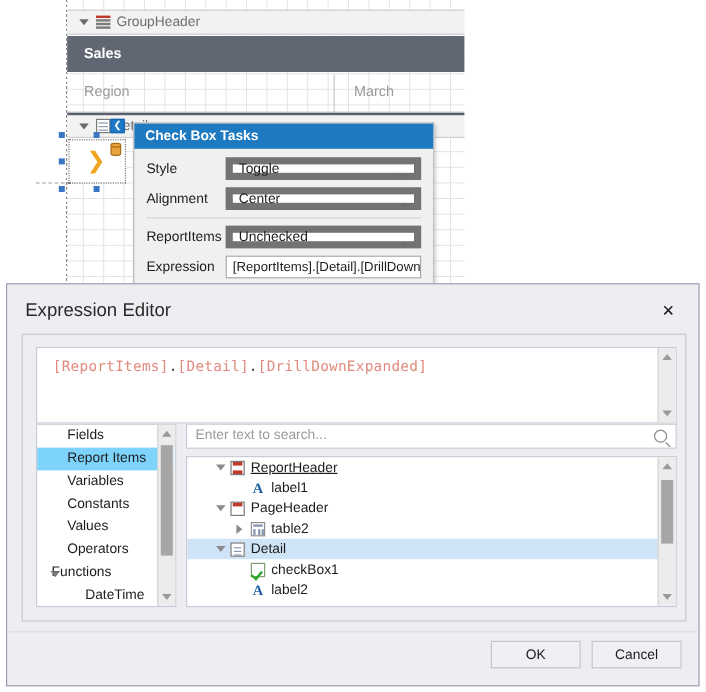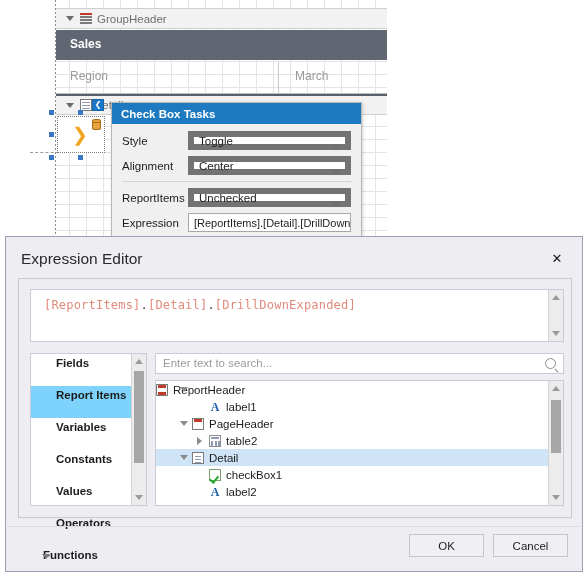--- a/index.html
+++ b/index.html
@@ -83,35 +83,35 @@
   
   .dialog{position:absolute;left:5px;top:236px;width:578px;height:336px;
     background:#eeeef2;border:1px solid #9aa0b4;box-sizing:border-box;}
   .dlg-title{position:absolute;left:15px;top:13px;font-size:15.5px;color:#2a2a2a;}
   .dlg-close{position:absolute;right:14px;top:12px;width:22px;height:20px;color:#1a1a1a;
     font-size:13px;font-weight:bold;text-align:center;line-height:20px;}
 
   .dlg-panel{position:absolute;left:12px;top:41px;width:554px;height:240px;
     background:#eeeef2;border:1px solid #c7c9d4;box-sizing:border-box;}
 
-  .expr-area{position:absolute;left:24px;top:52px;width:534px;height:53px;
+  .expr-area{position:absolute;left:24px;top:52px;width:534px;height:64px;
     background:#ffffff;border:1px solid #c9cbd6;box-sizing:border-box;}
   .expr-text{position:absolute;left:13px;top:8px;font-family:"DejaVu Sans Mono","Liberation Mono",monospace;
     font-size:12px;color:#e08a7d;letter-spacing:.2px;white-space:nowrap;}
   .expr-text b{color:#444;font-weight:normal;}
   .vscroll{position:absolute;top:0;right:0;width:15px;bottom:0;background:#ececec;border-left:1px solid #d3d3d3;box-sizing:border-box;}
   .vscroll .up,.vscroll .dn{position:absolute;left:3px;width:0;height:0;
     border-left:4.5px solid transparent;border-right:4.5px solid transparent;}
   .vscroll .up{top:5px;border-bottom:5px solid #9a9a9a;}
   .vscroll .dn{bottom:5px;border-top:5px solid #9a9a9a;}
   .vscroll .thumb{position:absolute;left:2px;width:10px;background:#a6a6a6;}
 
   .listbox{position:absolute;left:24px;top:116px;width:117px;height:153px;
     background:#ffffff;border:1px solid #c9cbd6;box-sizing:border-box;}
-  .litem{height:32px;line-height:19px;font-size:11.5px;color:#1c1c1c;padding-left:25px;white-space:nowrap;font-weight:bold;}
+  .litem{height:19px;line-height:19px;font-size:11.5px;color:#1c1c1c;padding-left:25px;white-space:nowrap;}
   .litem.sel{background:#7dd3fc;}
   .litem.node{padding-left:12px;position:relative;}
   .litem.node .tri{position:absolute;left:12px;top:7px;width:0;height:0;
     border-top:4px solid transparent;border-bottom:4px solid transparent;border-left:5px solid #7b7b7b;}
   .litem.node.open .tri{border:none;border-left:4px solid transparent;border-right:4px solid transparent;
     border-top:5px solid #7b7b7b;left:11px;top:8px;}
   .litem.child{padding-left:40px;}
 
   .search{position:absolute;left:149px;top:116px;width:409px;height:21px;
     background:#ffffff;border:1px solid #c9cbd6;box-sizing:border-box;}
@@ -276,21 +276,21 @@
     </div>
 
     <div class="search">
       <div class="ph">Enter text to search...</div>
       <div class="mag"></div>
     </div>
 
     <div class="tree">
 
 
-      <div class="tnode" style="">
+      <div class="tnode" style="padding-left:36px;text-decoration:underline;">
         <span class="exp open" style="left:24px;top:6px;"></span>
         <span class="ico page">
             <i class="red"></i>
             <i class="red bot"></i>
           </span>
         <span class="nm">ReportHeader</span>
       </div>
 
       <div class="tnode" style="padding-left:53px;">
         <span class="ico labelA">A</span>

